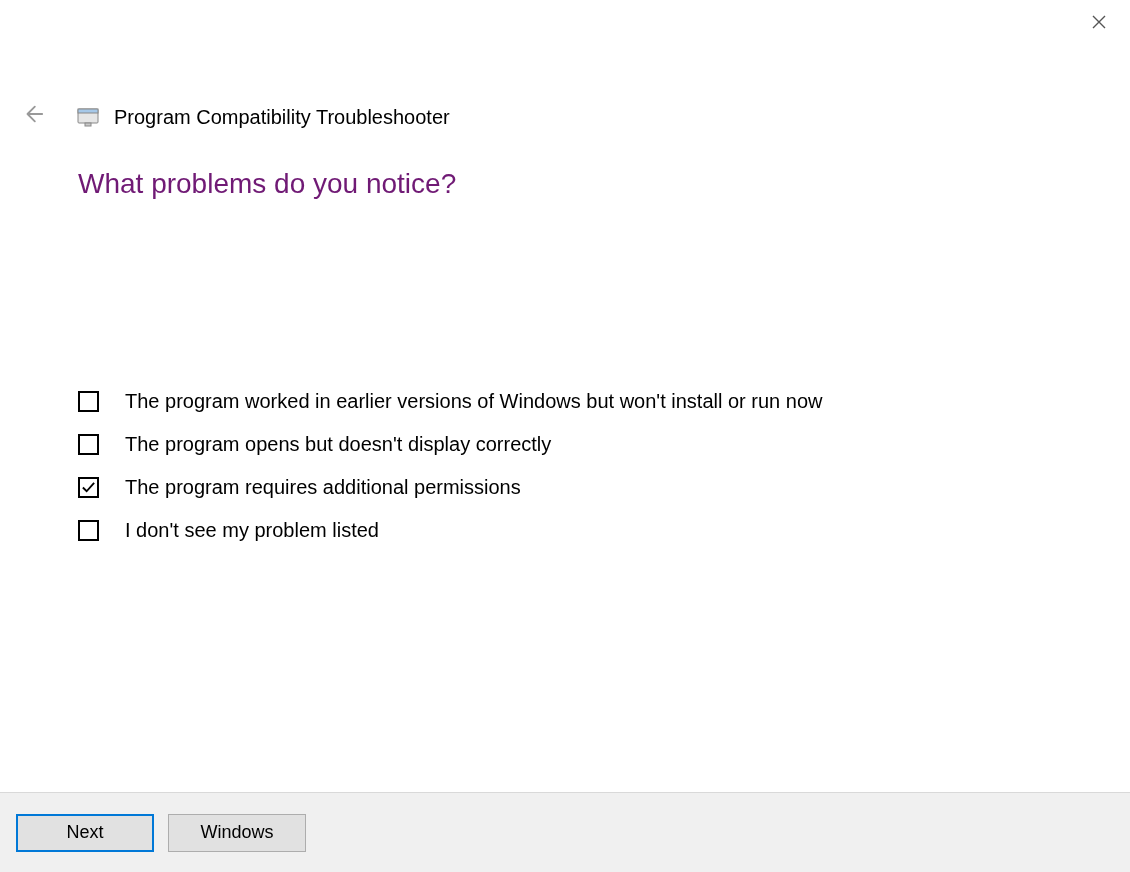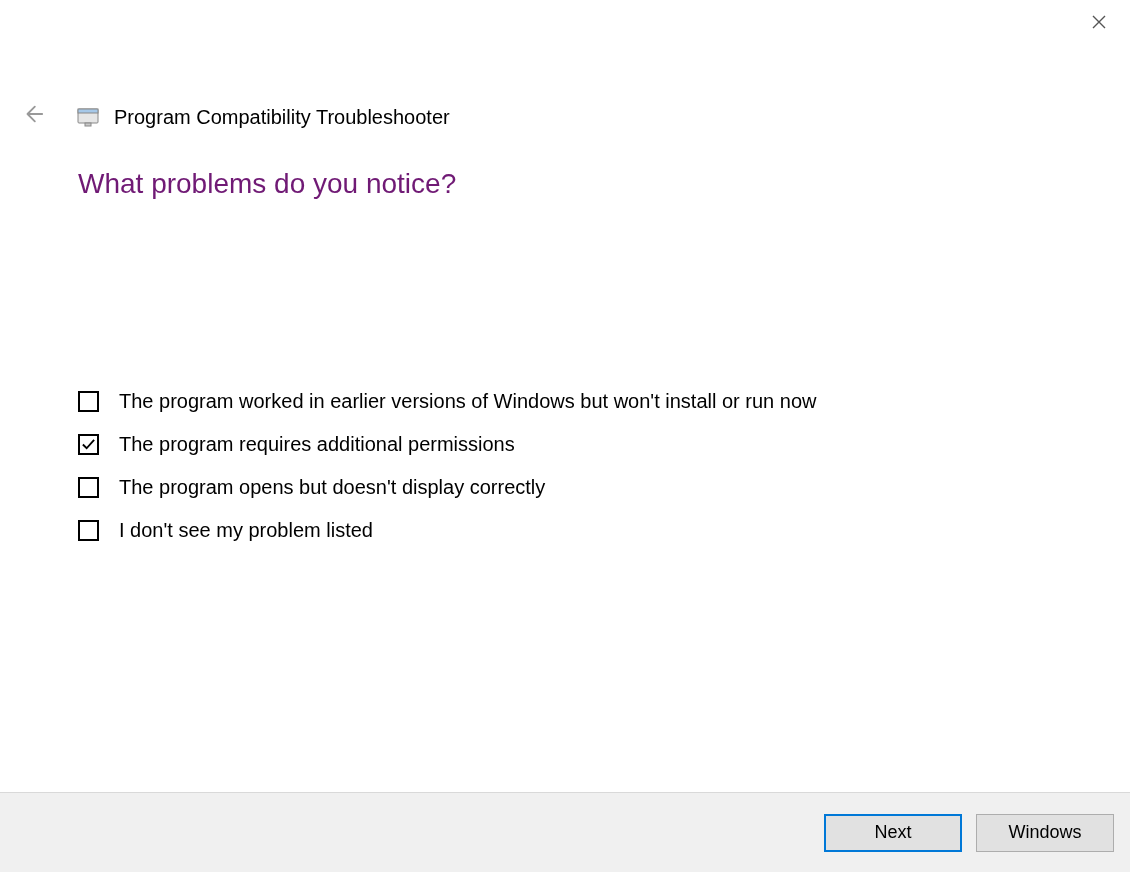--- a/index.html
+++ b/index.html
@@ -67,21 +67,21 @@
       font-size: 28px;
       color: #701a75;
       margin: 0 0 190px 0;
       font-weight: 400;
     }
 
     .options { display: flex; flex-direction: column; gap: 20px; }
     .option-row {
       display: flex;
       align-items: center;
-      gap: 20px;
+      gap: 26px;
       font-size: 20px;
       color: #000;
       cursor: pointer;
     }
     .cb {
       width: 21px;
       height: 21px;
       border: 2px solid #000;
       display: inline-flex;
       align-items: center;
@@ -93,21 +93,21 @@
 
     
     .footer {
       position: absolute;
       left: 0; right: 0; bottom: 0;
       height: 80px;
       background: #f0f0f0;
       border-top: 1px solid #d9d9d9;
       display: flex;
       align-items: center;
-      justify-content: flex-end;
+      justify-content: flex-start;
       padding: 0 16px;
       gap: 14px;
     }
     .btn {
       min-width: 138px;
       height: 38px;
       font-size: 18px;
       font-family: inherit;
       background: #e1e1e1;
       border: 1px solid #adadad;
@@ -154,33 +154,33 @@
   <div class="options">
 
     <label class="option-row">
       <span class="cb">
         
       </span>
       <span>The program worked in earlier versions of Windows but won't install or run now</span>
     </label>
 
     <label class="option-row">
+      <span class="cb">
+        
+      </span>
+      <span>The program opens but doesn't display correctly</span>
+    </label>
+
+    <label class="option-row">
       <span class="cb checked">
         <svg viewBox="0 0 16 16">
             <path d="M2 8 L6 12 L14 3" stroke="#000" stroke-width="2" fill="none"></path>
           </svg>
       </span>
       <span>The program requires additional permissions</span>
-    </label>
-
-    <label class="option-row">
-      <span class="cb">
-        
-      </span>
-      <span>The program opens but doesn't display correctly</span>
     </label>
 
     <label class="option-row">
       <span class="cb">
         
       </span>
       <span>I don't see my problem listed</span>
     </label>
 
   </div>

